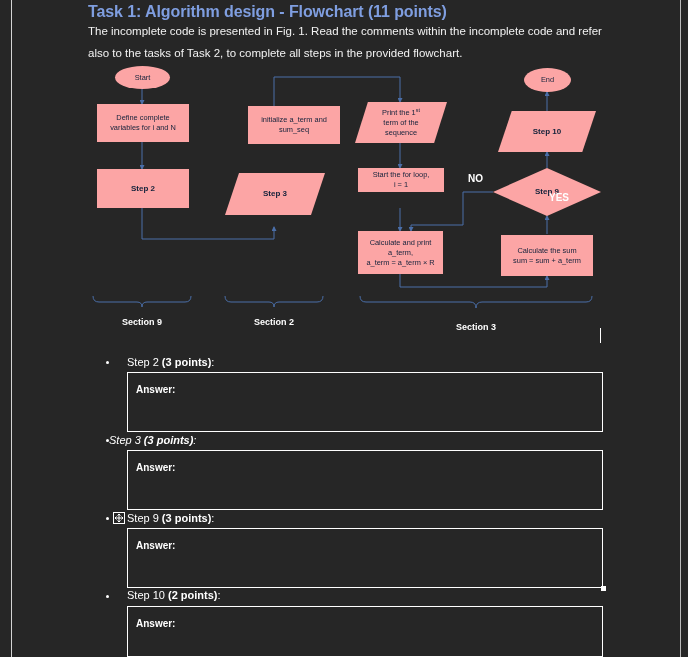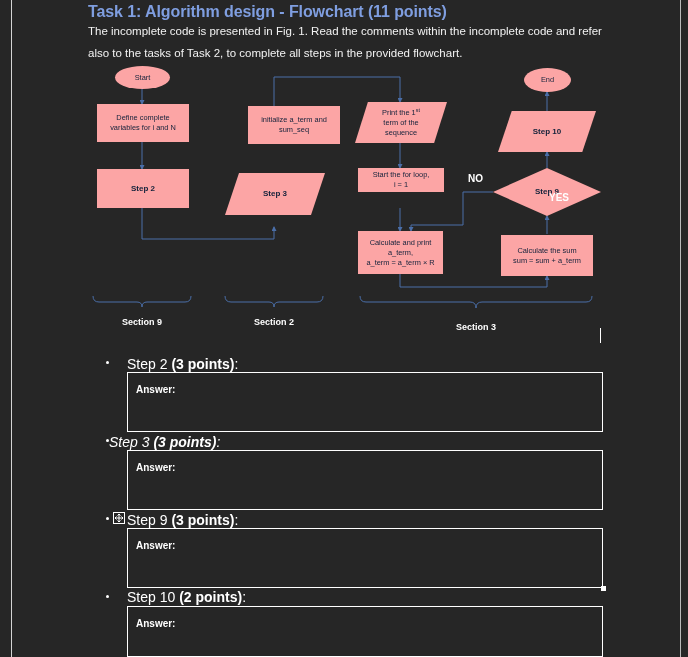--- a/index.html
+++ b/index.html
@@ -64,21 +64,21 @@
     text-align:center;
   }
   sup{font-size:5.4px;vertical-align:super;line-height:0;}
 
   
   .qitem{position:absolute;}
   .bullet{
     position:absolute;width:3px;height:3px;background:#ffffff;border-radius:50%;
   }
   .qlabel{
-    position:absolute;font-size:14px;color:#ffffff;white-space:nowrap;
+    position:absolute;font-size:11px;color:#ffffff;white-space:nowrap;
   }
   .qlabel b{font-weight:bold;}
   .answerbox{
     position:absolute;left:127px;width:476px;
     border:1px solid #ffffff;
     box-sizing:border-box;
     background:#262626;
   }
   .answerbox span{
     position:absolute;left:8px;top:11px;

